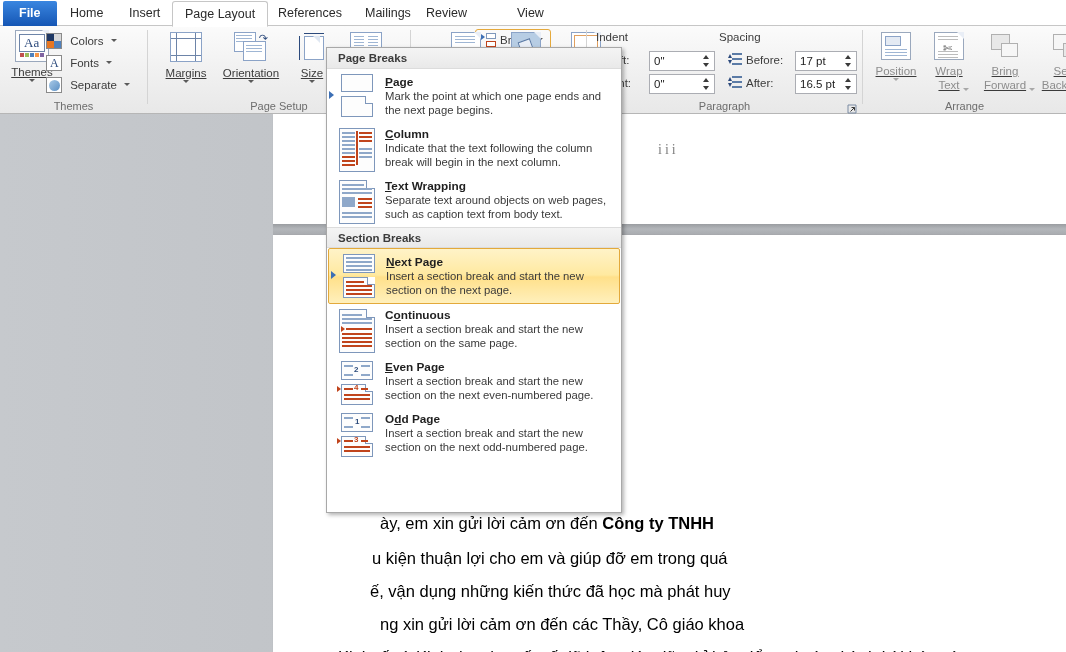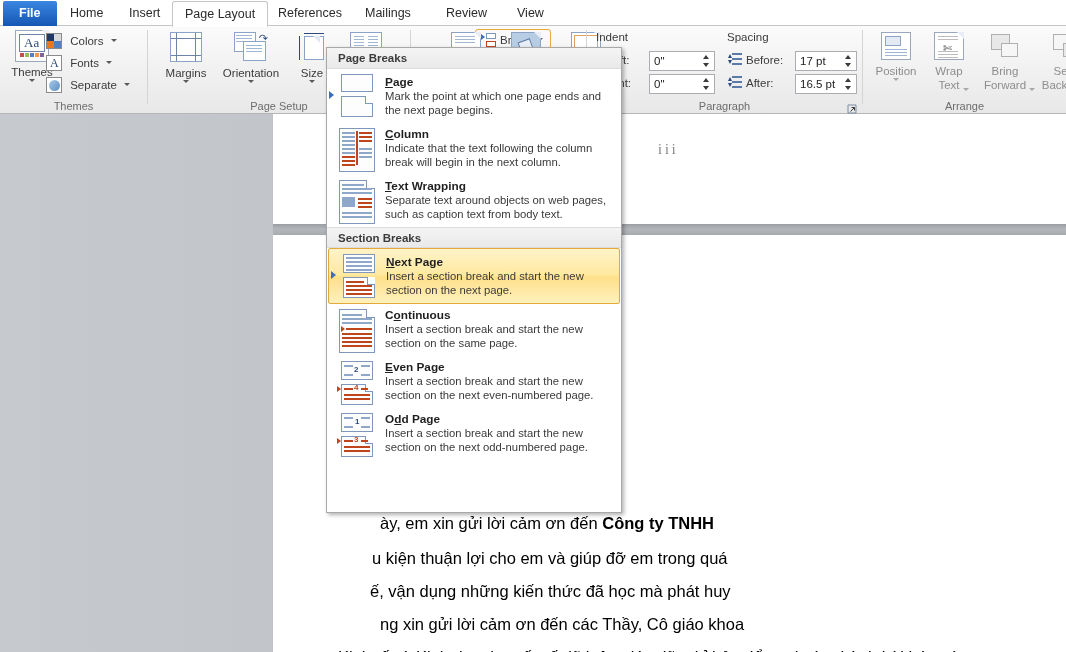--- a/index.html
+++ b/index.html
@@ -59,20 +59,21 @@
     text-align: center; font-size: 11px; color: #6d6d6d;
     white-space: nowrap;
   }
 
   .bigbtn {
     position: absolute;
     text-align: center;
     font-size: 11.5px; color: #3b3b3b;
     cursor: default;
     line-height: 12px;
+    text-decoration: underline;
   }
   .bigbtn .cap { display:block; white-space: nowrap; }
   .arrow-d {
     display:block; margin: 1px auto 0;
     width: 0; height: 0;
     border-left: 3.5px solid transparent;
     border-right: 3.5px solid transparent;
     border-top: 3.5px solid #5a5a5a;
   }
   .smallbtn {
@@ -241,21 +242,21 @@
 
 <div id="app">
 
   <div class="tabbar">
     <div class="tab file" style="left:3px;font-weight:bold;">File</div>
     <div class="tab" style="left:58px;">Home</div>
     <div class="tab" style="left:117px;">Insert</div>
     <div class="tab active" style="left:172px;">Page Layout</div>
     <div class="tab" style="left:266px;">References</div>
     <div class="tab" style="left:353px;">Mailings</div>
-    <div class="tab" style="left:434px;">Review</div>
+    <div class="tab" style="left:414px;">Review</div>
     <div class="tab" style="left:505px;">View</div>
   </div>
 
   <div class="ribbon">
 
     <div class="group" style="left:0px; width:147px;">
       <div class="bigbtn" style="left:6px; top:4px; width:52px;">
         <span class="ico" style="width:34px;height:32px;position:relative;border:1px solid #9aa8bd;background:#fdfdfd;">
           <span style="position:absolute;left:3px;top:3px;right:3px;bottom:9px;border:1px solid #6d84a8;background:#fff;"></span>
           <span style="position:absolute;left:8px;top:6px;font-family:'Liberation Serif',serif;font-size:13px;color:#2c4a7c;">Aa</span>
@@ -385,21 +386,21 @@
           <span style="position:absolute;left:2px;top:2px;right:2px;bottom:2px;border:1.5px solid #e0a060;"></span>
           <span class="ri-fold"></span>
         </span>
       </div>
       <div class="group-label">Page Background</div>
     </div>
     <div class="group-sep" style="left:586px;"></div>
 
     <div class="group" style="left:587px; width:275px;">
       <div class="ghead" style="left:9px; top:5px;">Indent</div>
-      <div class="ghead" style="left:140px; top:5px;">Spacing</div>
+      <div class="ghead" style="left:132px; top:5px;">Spacing</div>
 
       <div class="flabel" style="left:20px; top:25px;">Left:</div>
       <div class="field" style="left:62px; top:25px; width:66px;">
         <span>0"</span>
         <span class="spin">
             <b></b>
             <s></s>
           </span>
       </div>
 

